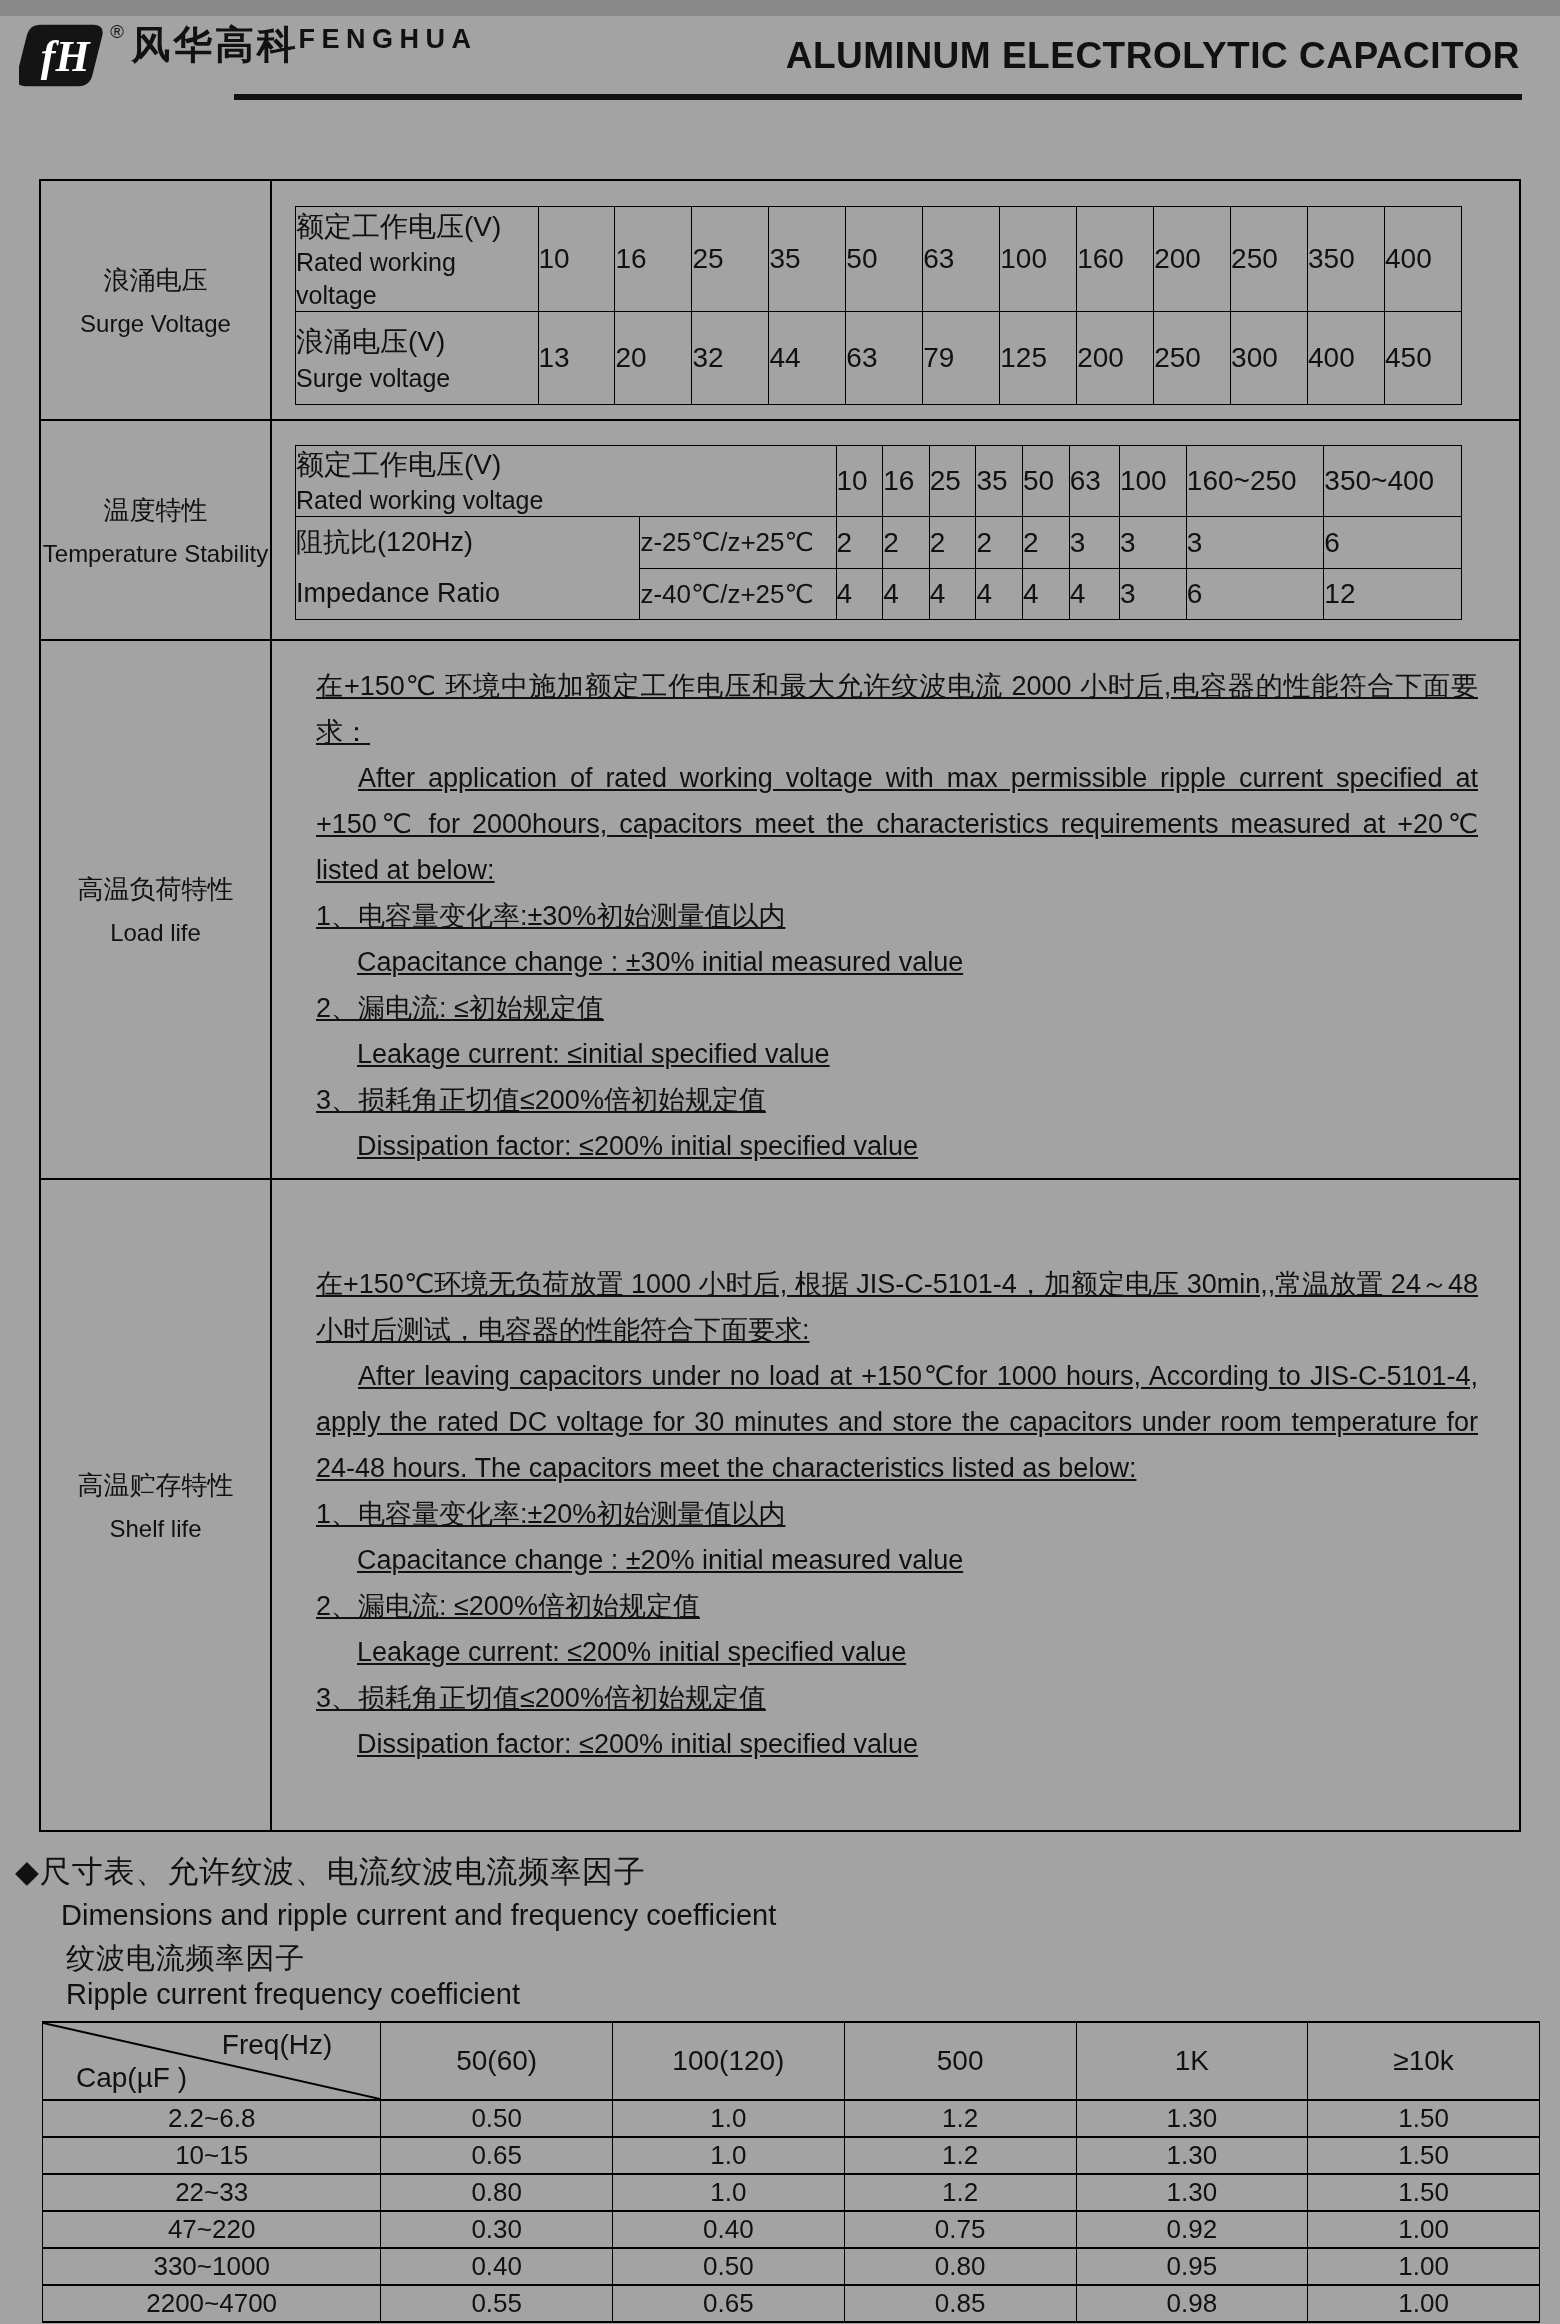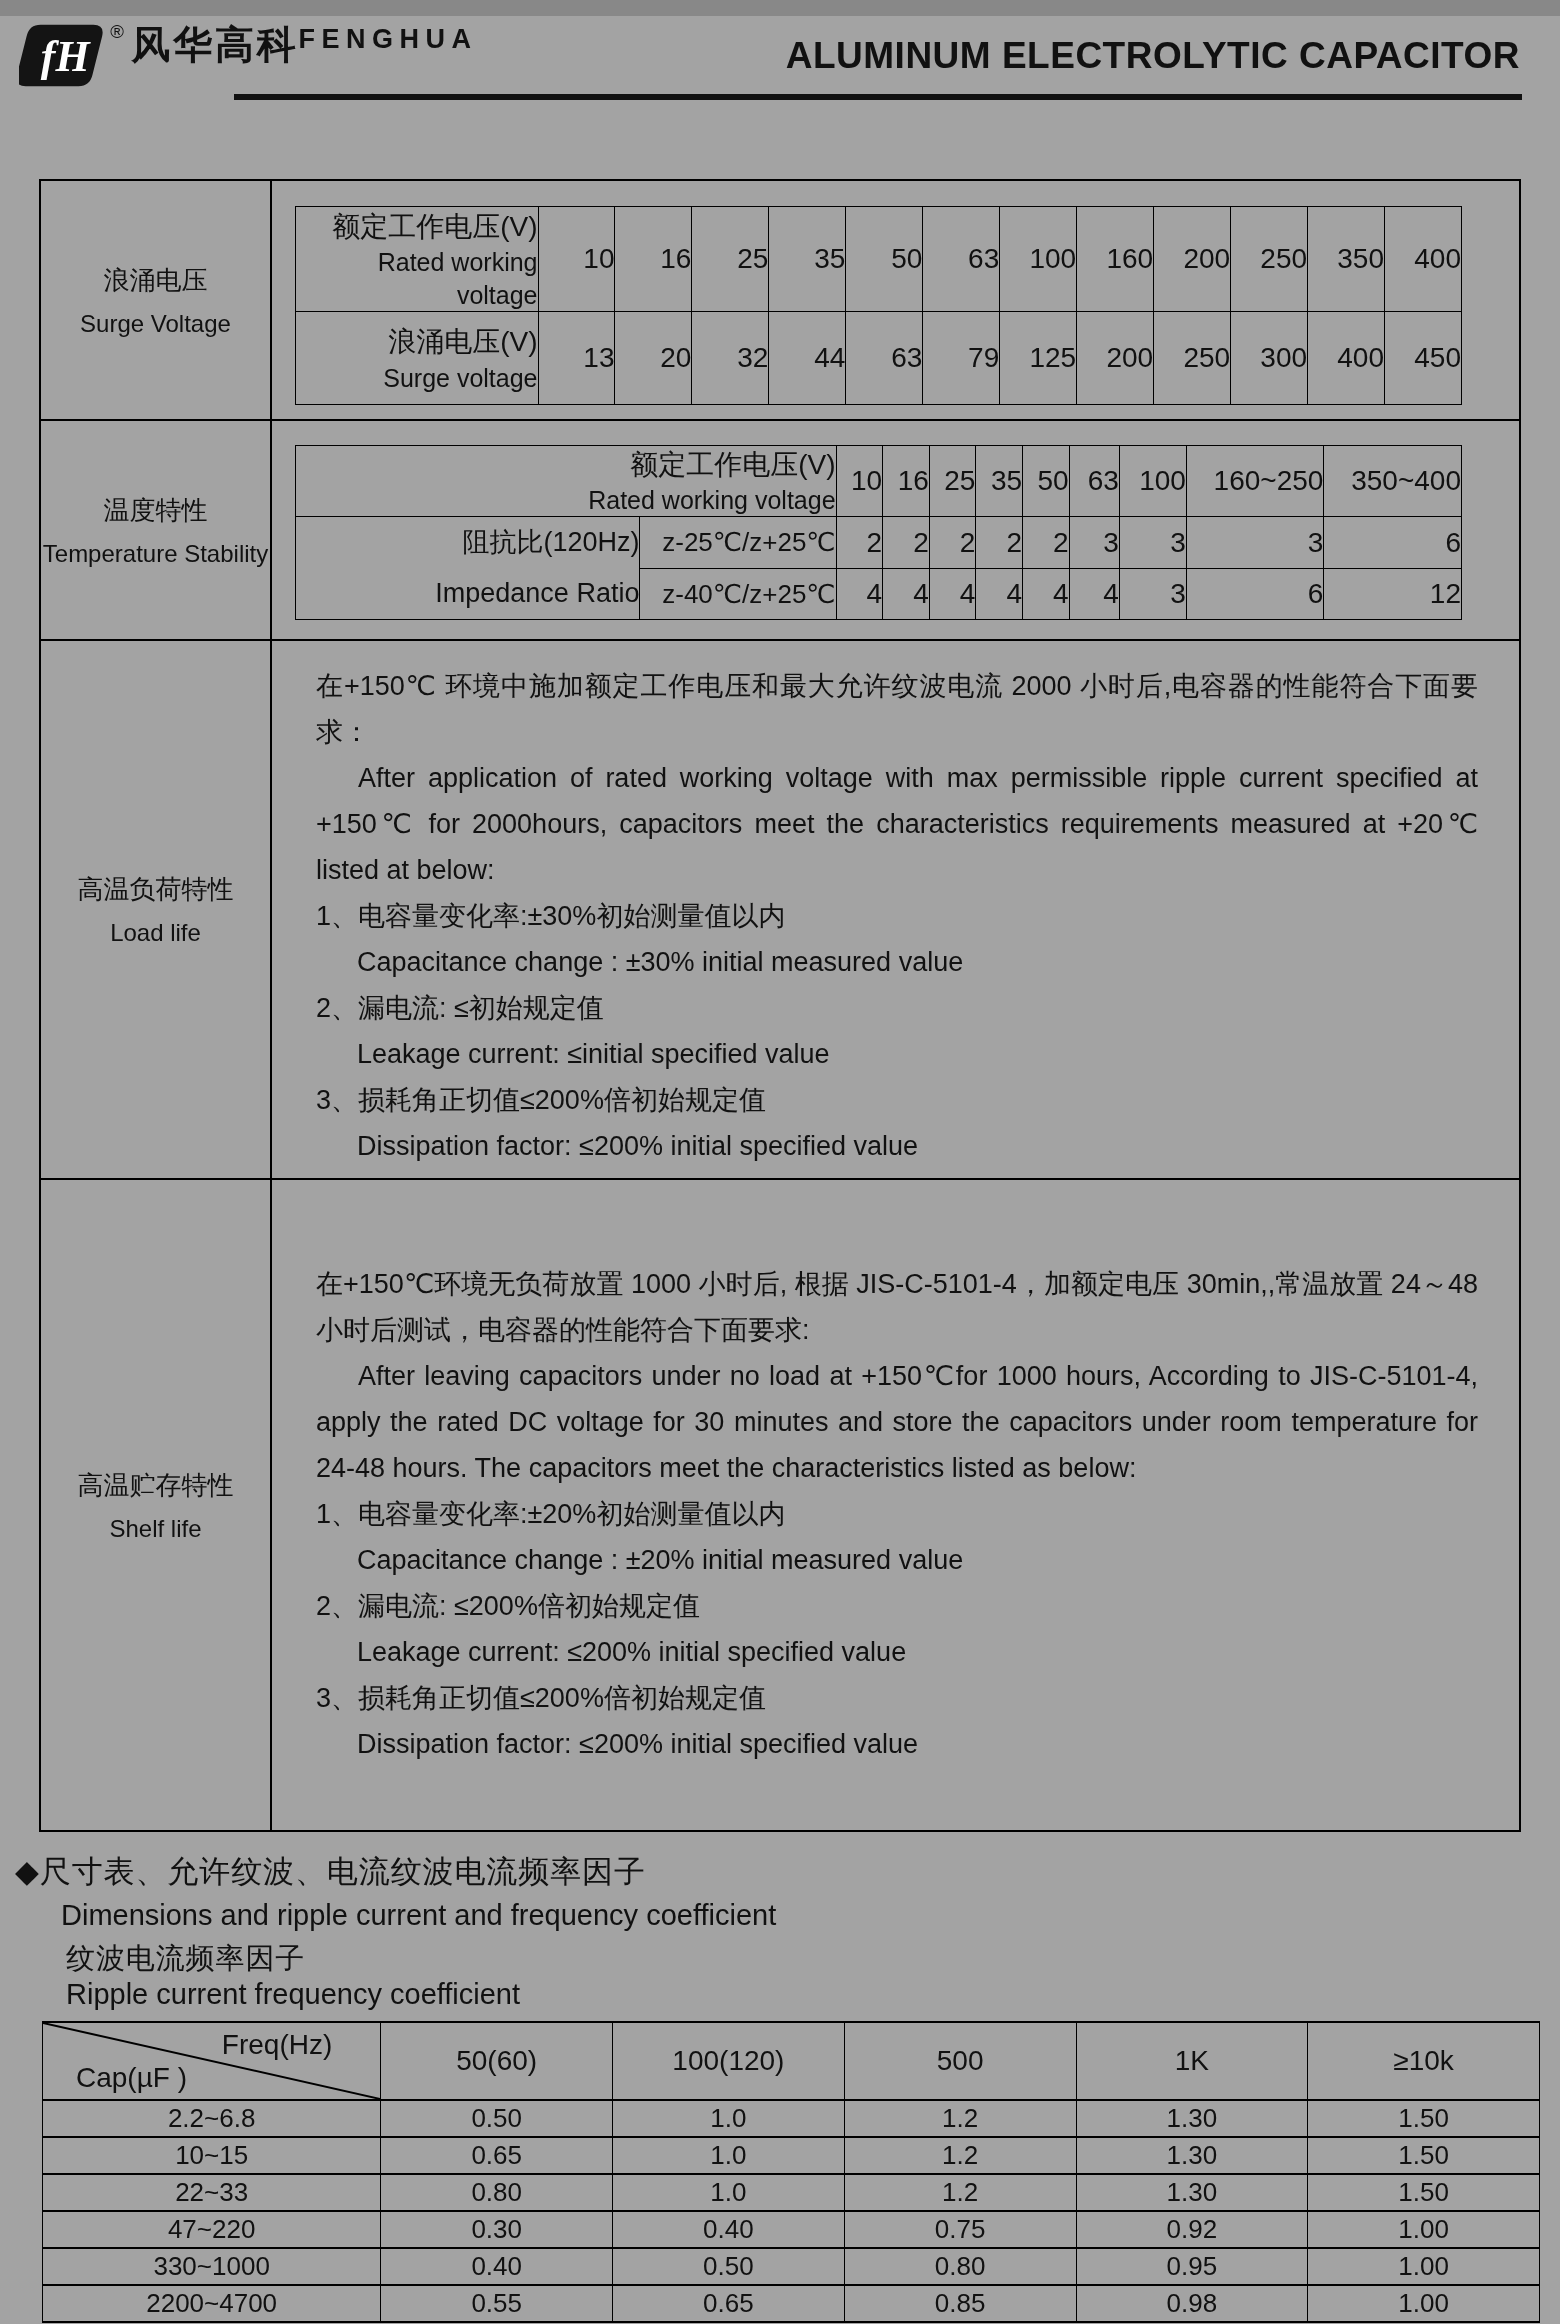--- a/index.html
+++ b/index.html
@@ -33,41 +33,41 @@
   .row-label .en { font-size:24px; }
   .row-content { flex:1 1 auto; position:relative; min-width:0; }
 
   .h-surge { height:240px; }
   .h-temp  { height:220px; }
   .h-load  { height:539px; }
   .h-shelf { height:650px; }
 
   .inner-table { border-collapse:collapse; table-layout:fixed; position:absolute; left:23px; right:57px; width:auto;
                  width:calc(100% - 80px); }
-  .inner-table td { border:1.8px solid #000; text-align:right; vertical-align:middle; font-size:28px; padding:0; }
+  .inner-table td { border:1.8px solid #000; text-align:left; vertical-align:middle; font-size:28px; padding:0; }
 
   .surge-table { top:25px; }
   .surge-table td { height:93px; }
   .surge-table td.lbl .cn { font-size:28px; line-height:1.4; }
   .surge-table td.lbl .en { font-size:25px; line-height:1.3; }
 
   .temp-table { top:24px; }
   .temp-table tr.hdr td { height:70px; }
   .temp-table tr.imp td { height:51px; }
   .temp-table td.lbl .cn { font-size:28px; line-height:1.35; }
   .temp-table td.lbl .en { font-size:25px; line-height:1.3; }
   .temp-table td.cond { font-size:26px; }
   .temp-table td.imp-lbl { font-size:27px; }
   .temp-table td.imp-lbl div { line-height:51px; }
 
   
   .life-text { position:absolute; left:0; right:0; top:0; bottom:0; padding:22px 41px 0 44px;
                font-size:27px; line-height:46px; }
   .life-text.shelf { padding-top:81px; }
-  .life-text p { margin:0; }
+  .life-text p { margin:0;text-decoration:underline; }
   .life-text .intro-cn { text-align:justify; }
   .life-text .intro-en { text-indent:42px; text-align:justify; }
   .life-text .en-line { padding-left:41px; }
 
   
   .dim-heading { position:absolute; left:15px; top:1835px; font-size:31px; letter-spacing:0.9px; }
   .dim-sub-en  { position:absolute; left:61px; top:1883px; font-size:29px; }
   .ripple-cn   { position:absolute; left:66px; top:1923px; font-size:29px; letter-spacing:0.9px; }
   .ripple-en   { position:absolute; left:66px; top:1962px; font-size:29px; }
 

